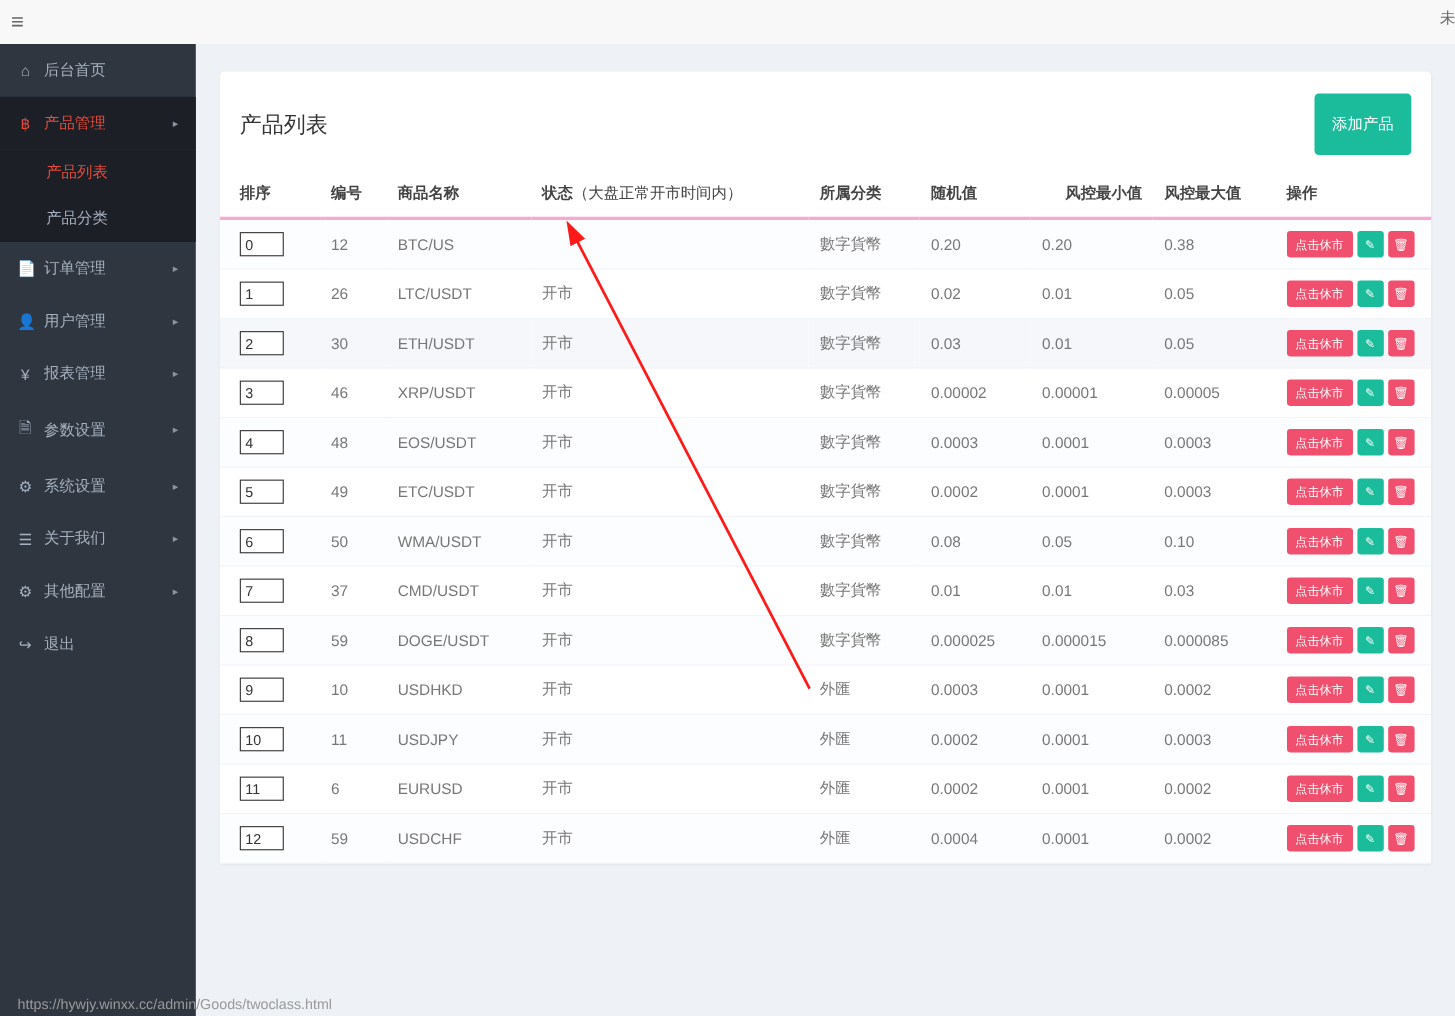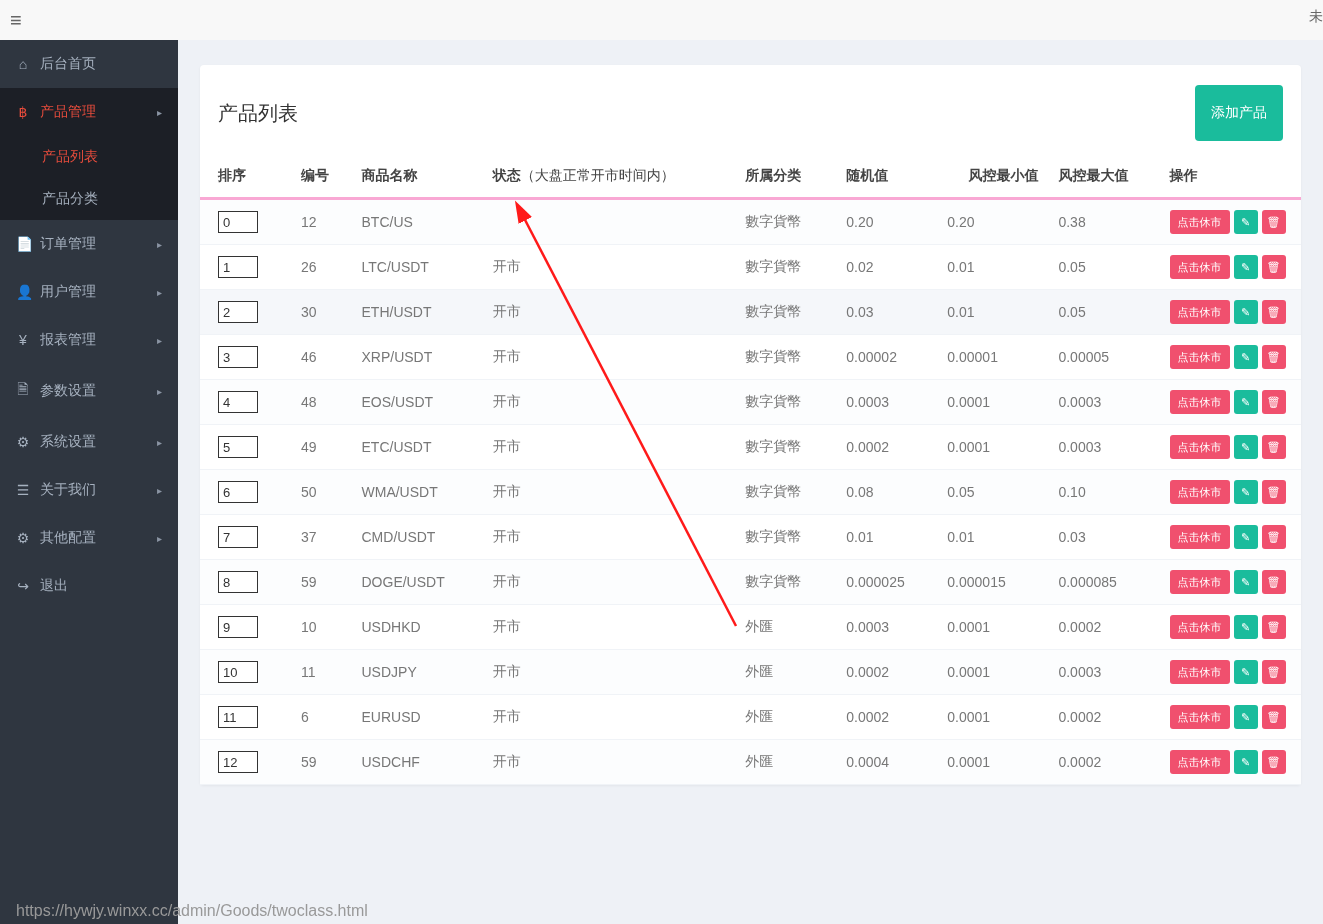--- a/index.html
+++ b/index.html
@@ -461,14 +461,14 @@
 
   <svg class="arrow-svg" width="1145" height="884">
     <defs>
       <marker id="ah" markerWidth="10" markerHeight="10" refX="2" refY="3" orient="auto">
         <path d="M0,0 L0,6 L9,3 z" fill="#ff1a1a"></path>
       </marker>
     </defs>
     <line x1="558" y1="586" x2="345" y2="176" stroke="#ff1a1a" stroke-width="2.5" marker-end="url(#ah)"></line>
   </svg>
 
-  <div class="status-link" style="position:absolute;left:4px;bottom:4px;font-size:16px;padding-left:12px;">https://hywjy.winxx.cc/admin/Goods/twoclass.html</div>
+  <div class="status-link" style="position:absolute;left:4px;bottom:4px;font-size:13px;padding-left:12px;">https://hywjy.winxx.cc/admin/Goods/twoclass.html</div>
 </div>
 
 </body></html>

